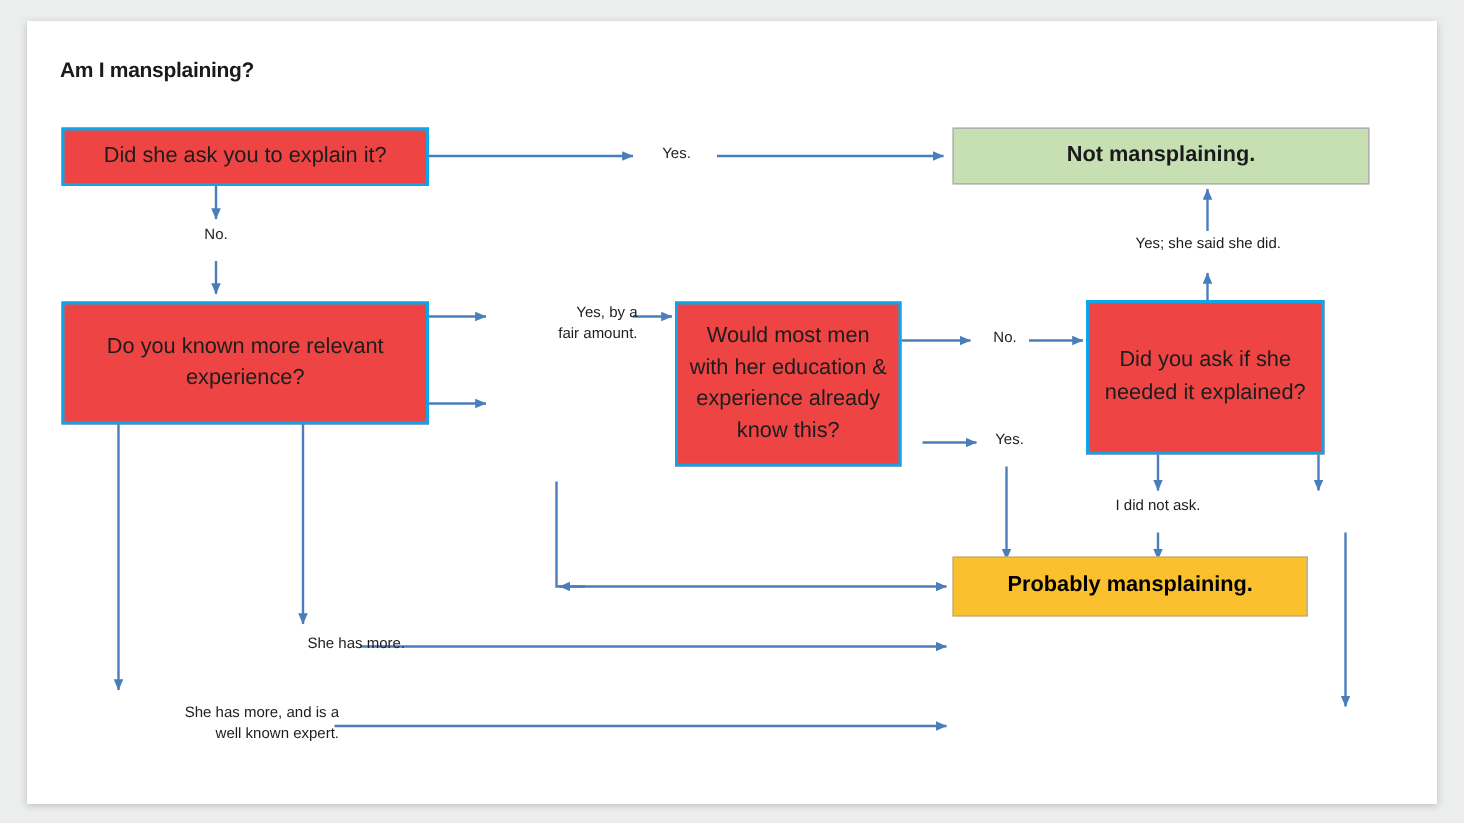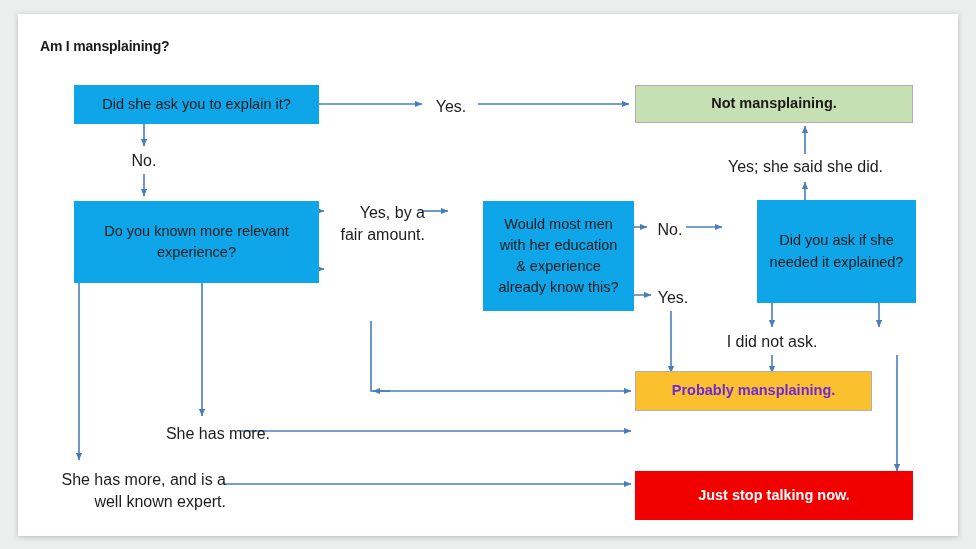--- a/index.html
+++ b/index.html
@@ -53,32 +53,31 @@
     display: flex;
     align-items: center;
     justify-content: center;
     text-align: center;
     font-size: 14.5px;
     color: #1d1d1d;
     line-height: 1.45;
     padding: 2px 6px;
   }
   .node.q {
-    background: #0ea5e9;
-    border: 5px solid #0ea5e9;
-    margin-left: 33px;
+    background: #ef4444;
+    border: 2px solid #0ea5e9;
   }
   .node.result {
     font-weight: bold;
     font-size: 14.5px;
     border: 1px solid #b0b0b0;
   }
   .label {
     position: absolute;
-    font-size: 16px;
+    font-size: 10px;
     color: #1d1d1d;
     line-height: 1.38;
     white-space: pre-line;
   }
   .label.c { text-align: center; }
   .label.l { text-align: right; }
 </style>
 </head>
 <body>
 
@@ -157,28 +156,25 @@
       </div>
 
       <div class="node result" style="left:617px; top:71px; width:278px; height:38px; background:#c6dfb3; color:#1a1a1a;">
         <span>Not mansplaining.</span>
       </div>
 
       <div class="node q" style="left:706px; top:186px; width:159px; height:103px;">
         <span>Did you ask if she needed it explained?</span>
       </div>
 
-      <div class="node result" style="left:617px; top:357px; width:237px; height:40px; background:#fbc02d; color:#6d28d9;">
+      <div class="node result" style="left:617px; top:357px; width:237px; height:40px; background:#fbc02d; color:#000000;">
         <span>Probably mansplaining.</span>
       </div>
 
 
-      <div class="node result" style="left:617px; top:457px; width:278px; height:49px; background:#f20000; color:#ffffff; border-color:#f20000;">
-        <span>Just stop talking now.</span>
-      </div>
 
       <div class="label c" style="left:410px; top:82px; width:46px;">Yes.</div>
 
       <div class="label c" style="left:103px; top:136px; width:46px;">No.</div>
 
       <div class="label l" style="left:311px; top:188px; width:96px;">Yes, by a
 fair amount.</div>
 
 
       <div class="label c" style="left:634px; top:205px; width:36px;">No.</div>

